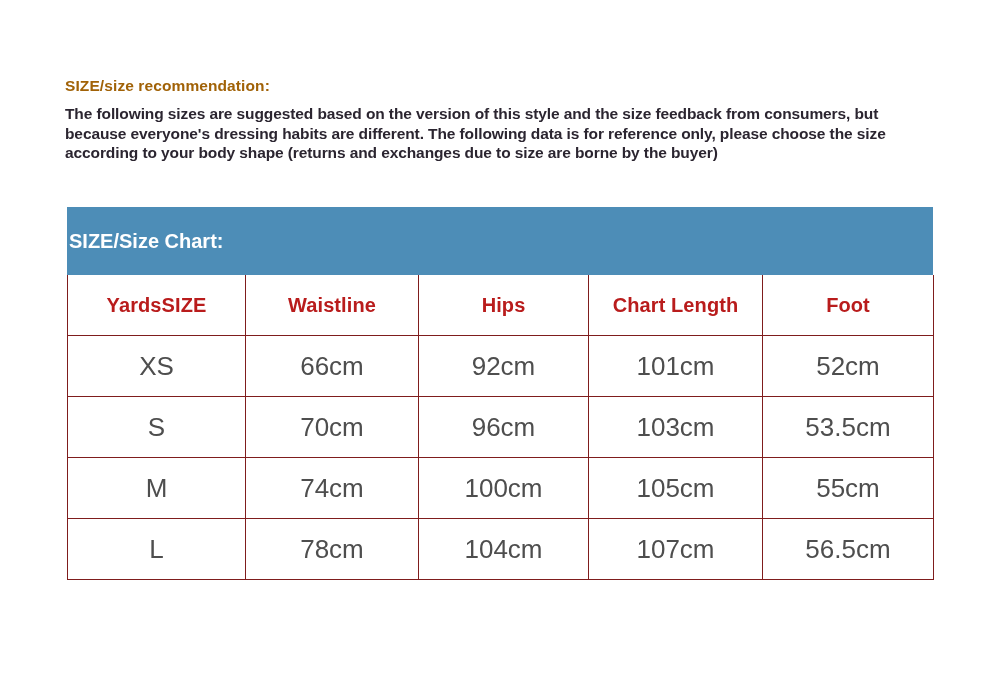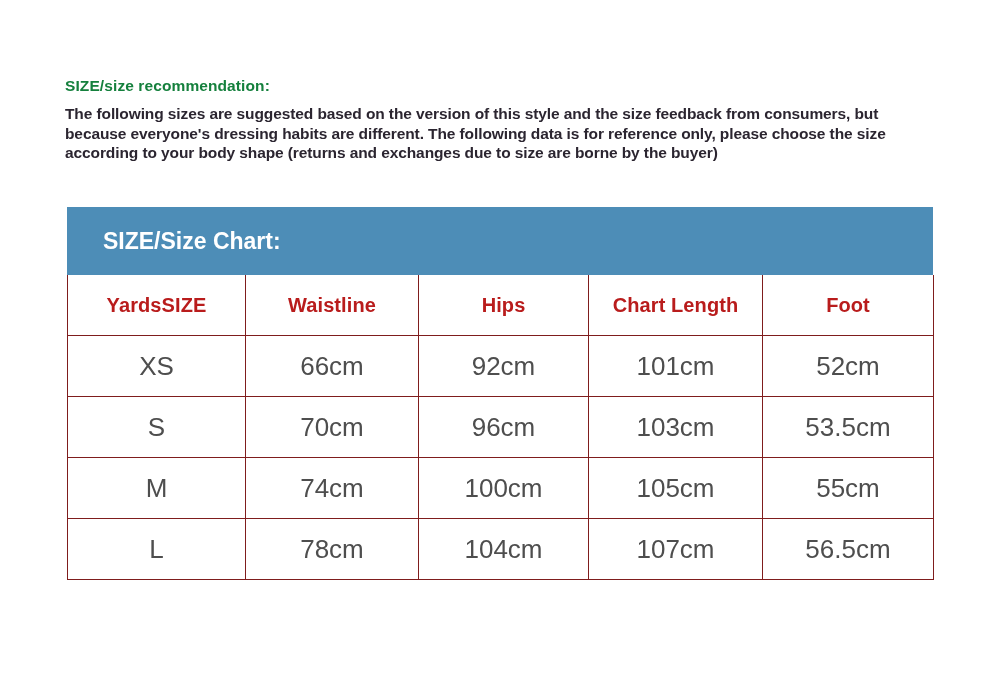--- a/index.html
+++ b/index.html
@@ -14,21 +14,21 @@
     height: 674px;
     background: #ffffff;
     overflow: hidden;
   }
   .rec-heading {
     position: absolute;
     left: 65px;
     top: 77px;
     font-size: 15.5px;
     font-weight: bold;
-    color: #15803d;
+    color: #a16207;
     letter-spacing: 0.1px;
   }
   .rec-body {
     position: absolute;
     left: 65px;
     top: 104px;
     width: 875px;
     font-size: 15.5px;
     font-weight: bold;
     color: #2b2530;
@@ -39,22 +39,22 @@
     position: absolute;
     left: 67px;
     top: 207px;
     width: 866px;
     height: 68px;
     background: #4d8db7;
     display: flex;
     align-items: center;
   }
   .chart-title-bar .title-text {
-    margin-left: 36px;
-    font-size: 23px;
+    margin-left: 2px;
+    font-size: 20px;
     font-weight: bold;
     color: #ffffff;
   }
   table.size-table {
     position: absolute;
     left: 67px;
     top: 275px;
     width: 866px;
     border-collapse: collapse;
     table-layout: fixed;

